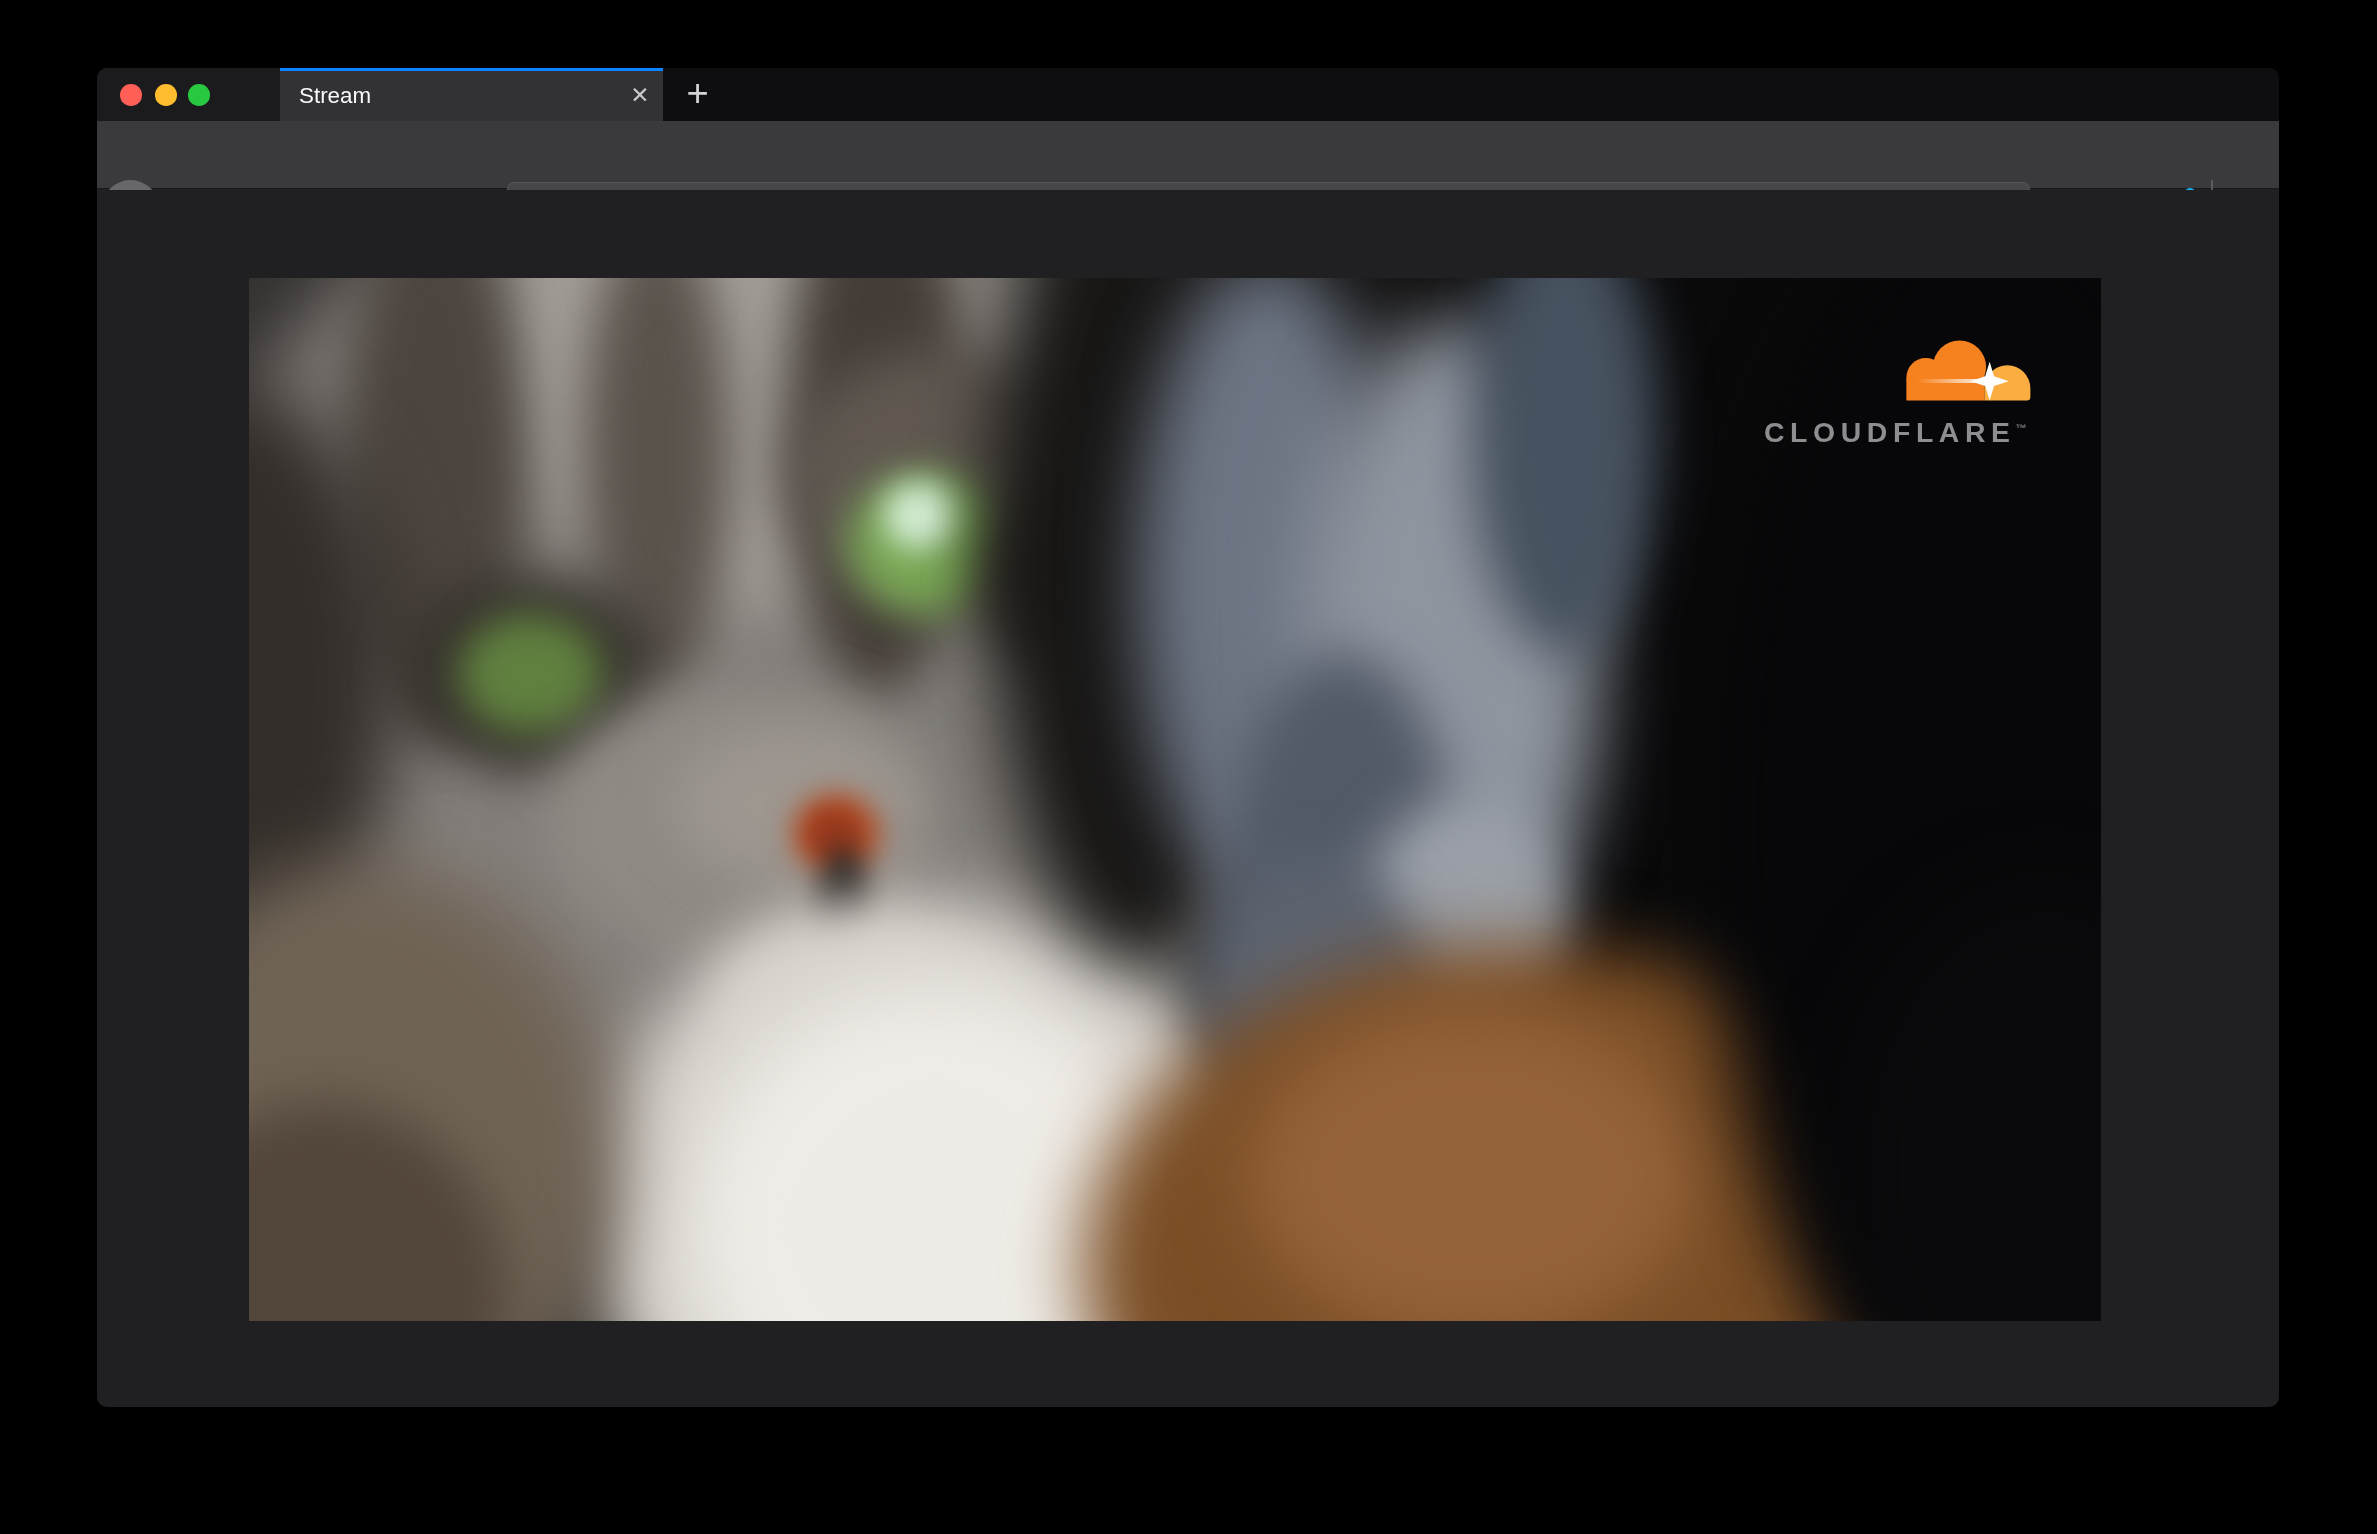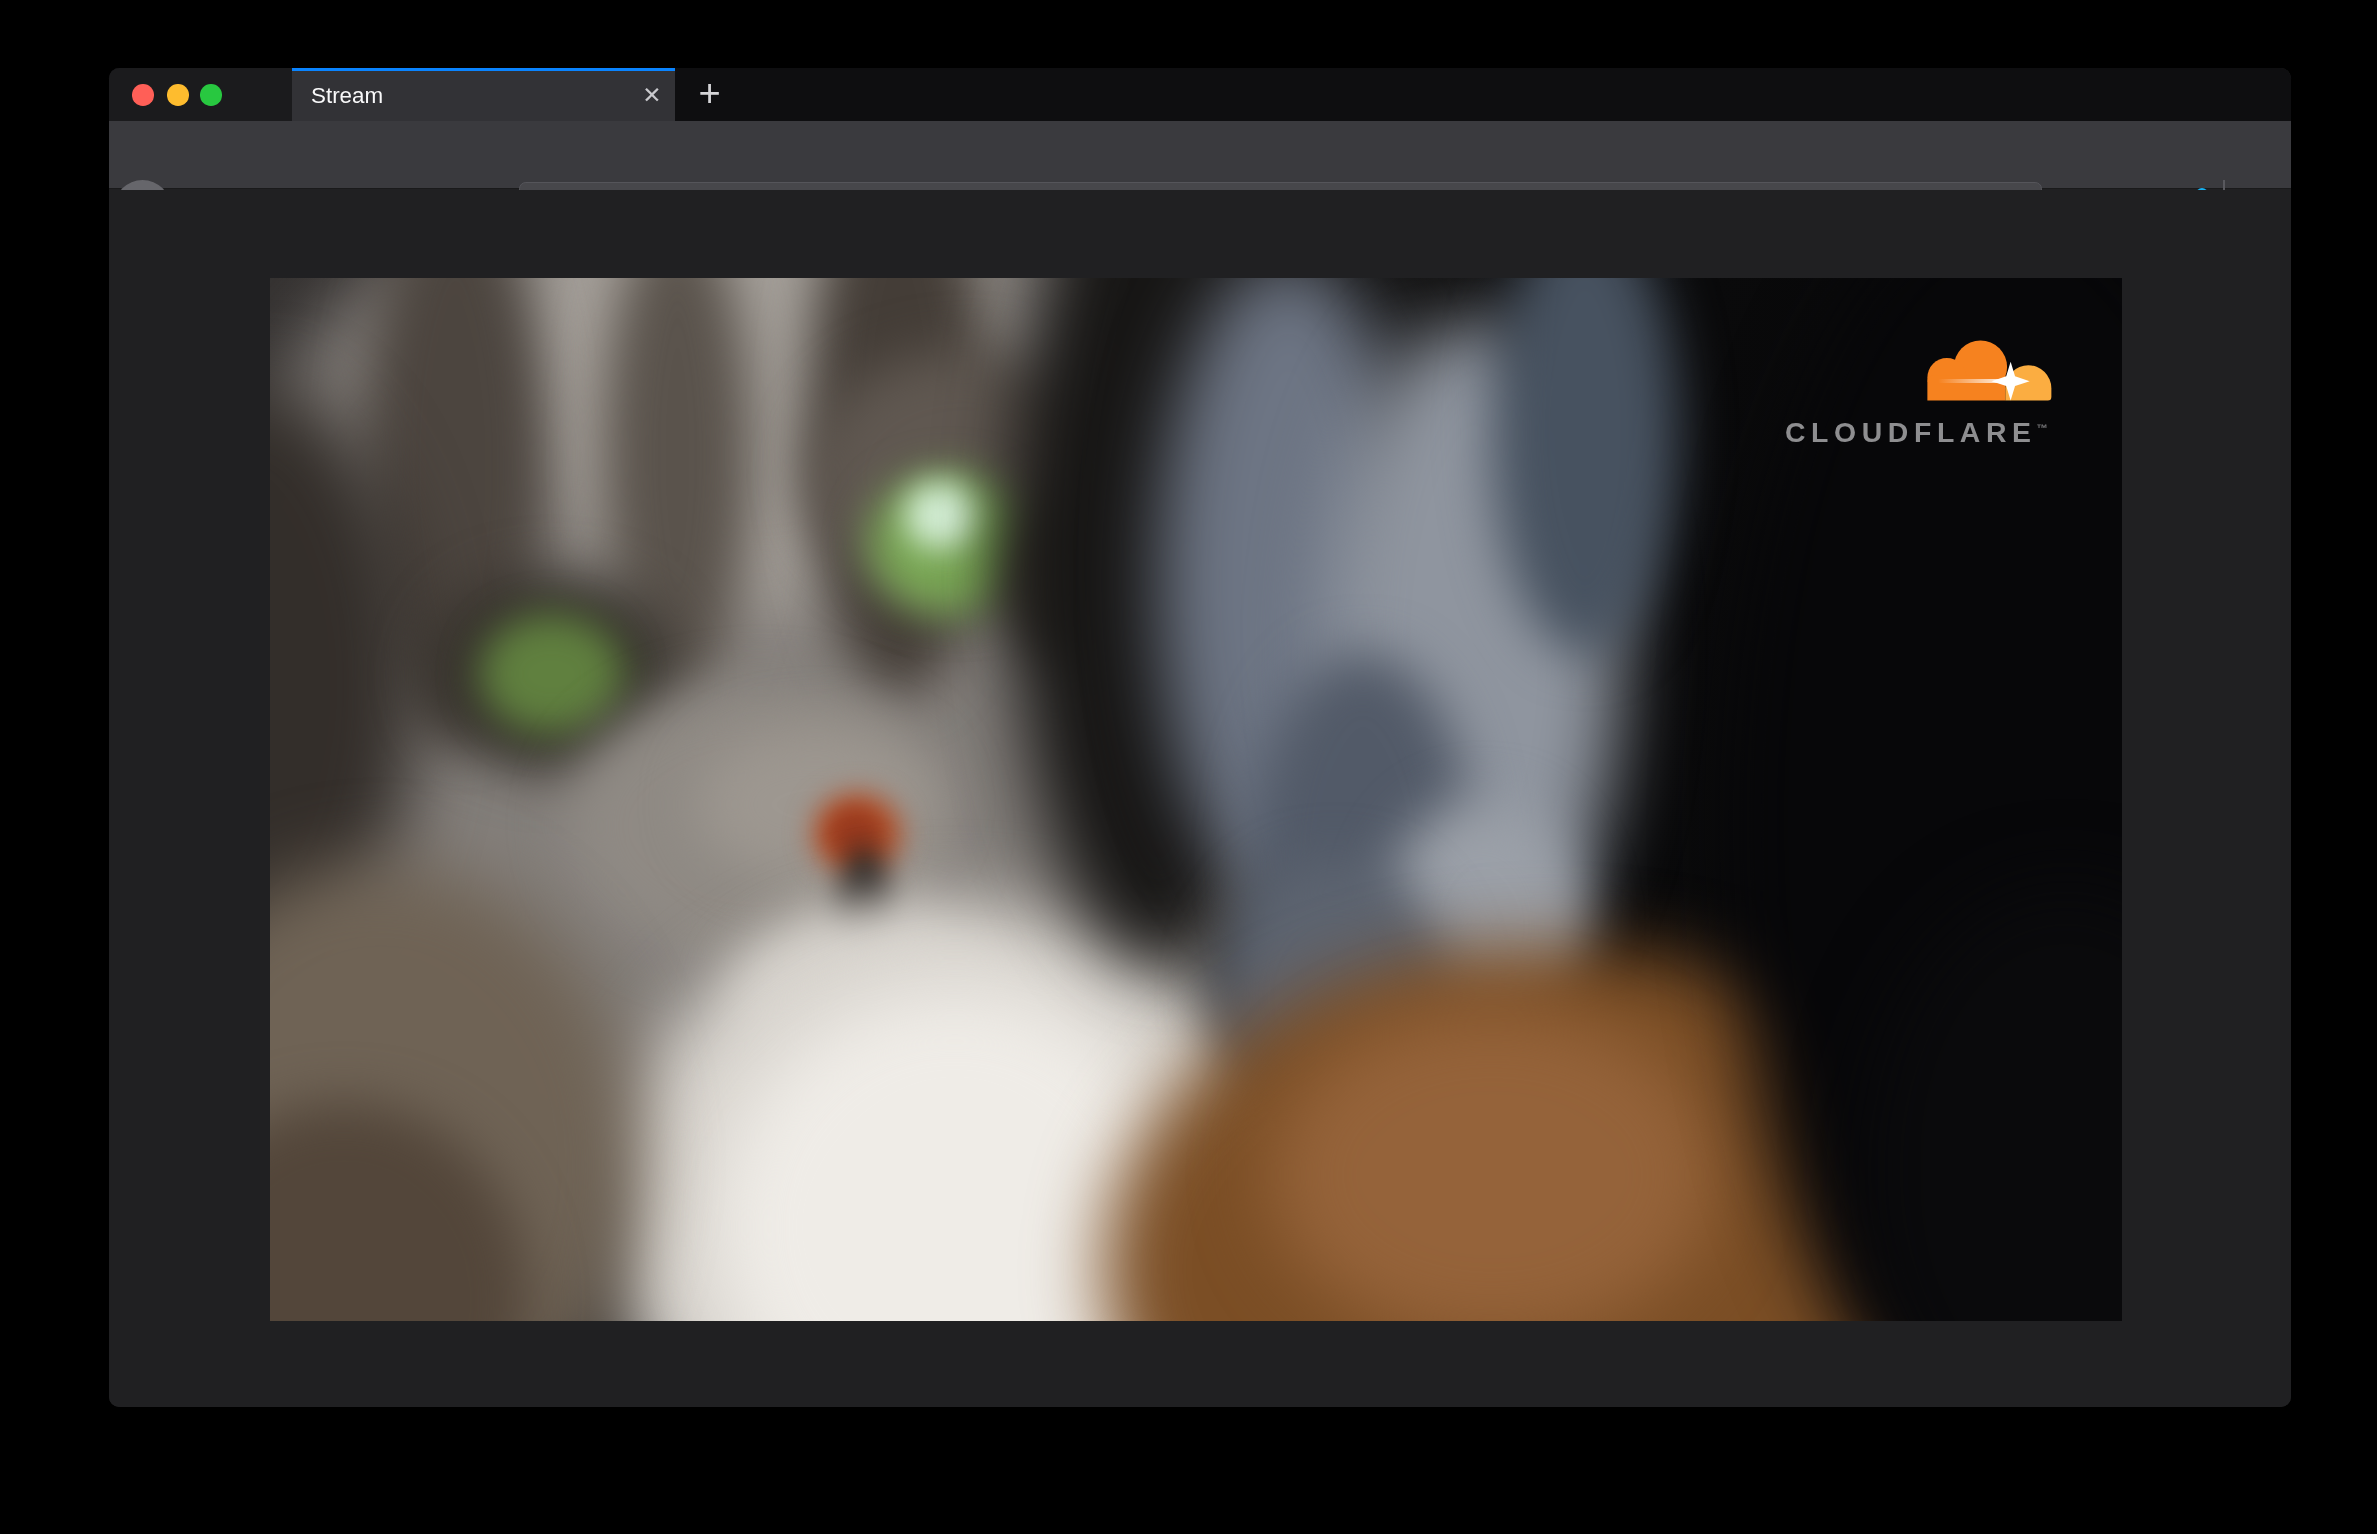--- a/index.html
+++ b/index.html
@@ -1,21 +1,21 @@
 <!DOCTYPE html>
 <html style="font-size:13.8px"><head>
 <meta charset="utf-8">
 <style>
   * { margin:0; padding:0; box-sizing:border-box; }
   html,body { width:2377px; height:1534px; background:#000; overflow:hidden;
     font-family:"Liberation Sans", sans-serif; }
 
   
   .window { position:absolute; left:97px; top:68px; width:2182px; height:1339px;
-    border-radius:10.3px; overflow:hidden; background:#202022;margin-left:12px; }
+    border-radius:10.3px; overflow:hidden; background:#202022; }
 
   
   .tabbar { position:absolute; left:0; top:0; width:100%; height:53px; background:#0e0e10; }
   .traffic-zone { position:absolute; left:0; top:0; width:183px; height:53px; background:#1b1b1d; }
   .traffic { position:absolute; top:16.4px; width:21.6px; height:21.6px; border-radius:50%; }
   .t-red    { left:23px;  background:#ff5f57; }
   .t-yellow { left:58px;  background:#febc2e; }
   .t-green  { left:91px; background:#28c840; }
 
   .tab { position:absolute; left:183px; top:0; width:383px; height:53px;
@@ -40,21 +40,21 @@
   .urlbar-icon { position:absolute; top:11.2px; }
   .url-sep { position:absolute; left:53px; top:8.6px; width:0.9px; height:34px; background:#66666b; }
   .url-text { position:absolute; left:92px; top:0; height:51px; line-height:51px;
     font-size:23px; color:#9d9da2; white-space:nowrap; }
   .url-text b { color:#f9f9fa; font-weight:700; }
 
   .sep2 { position:absolute; left:2114px; top:59px; width:1.7px; height:59px; background:#59595e; }
 
   
   .content { position:absolute; left:0; top:122px; width:2182px; height:1217px; background:#202022; }
-  .video { position:absolute; left:161px; top:88px; width:1852px; height:1043px;
+  .video { position:absolute; left:152px; top:88px; width:1852px; height:1043px;
     background:linear-gradient(97deg,#343130 0%,#2b2826 30%,#161514 52%,#0b0b0c 66%,#060607 100%);
     overflow:hidden; }
   .blob { position:absolute; border-radius:50%; filter:blur(26px); }
   .blob-soft { filter:blur(36px); }
 
   
   .cf-logo { position:absolute; right:48px; top:48px; width:289px; }
   .cf-cloud { position:absolute; right:12px; top:0; }
   .cf-text { position:absolute; left:0; top:90px; width:289px; color:#8e8e90;
     font-size:28.4px; font-weight:700; letter-spacing:5.6px; white-space:nowrap; }

